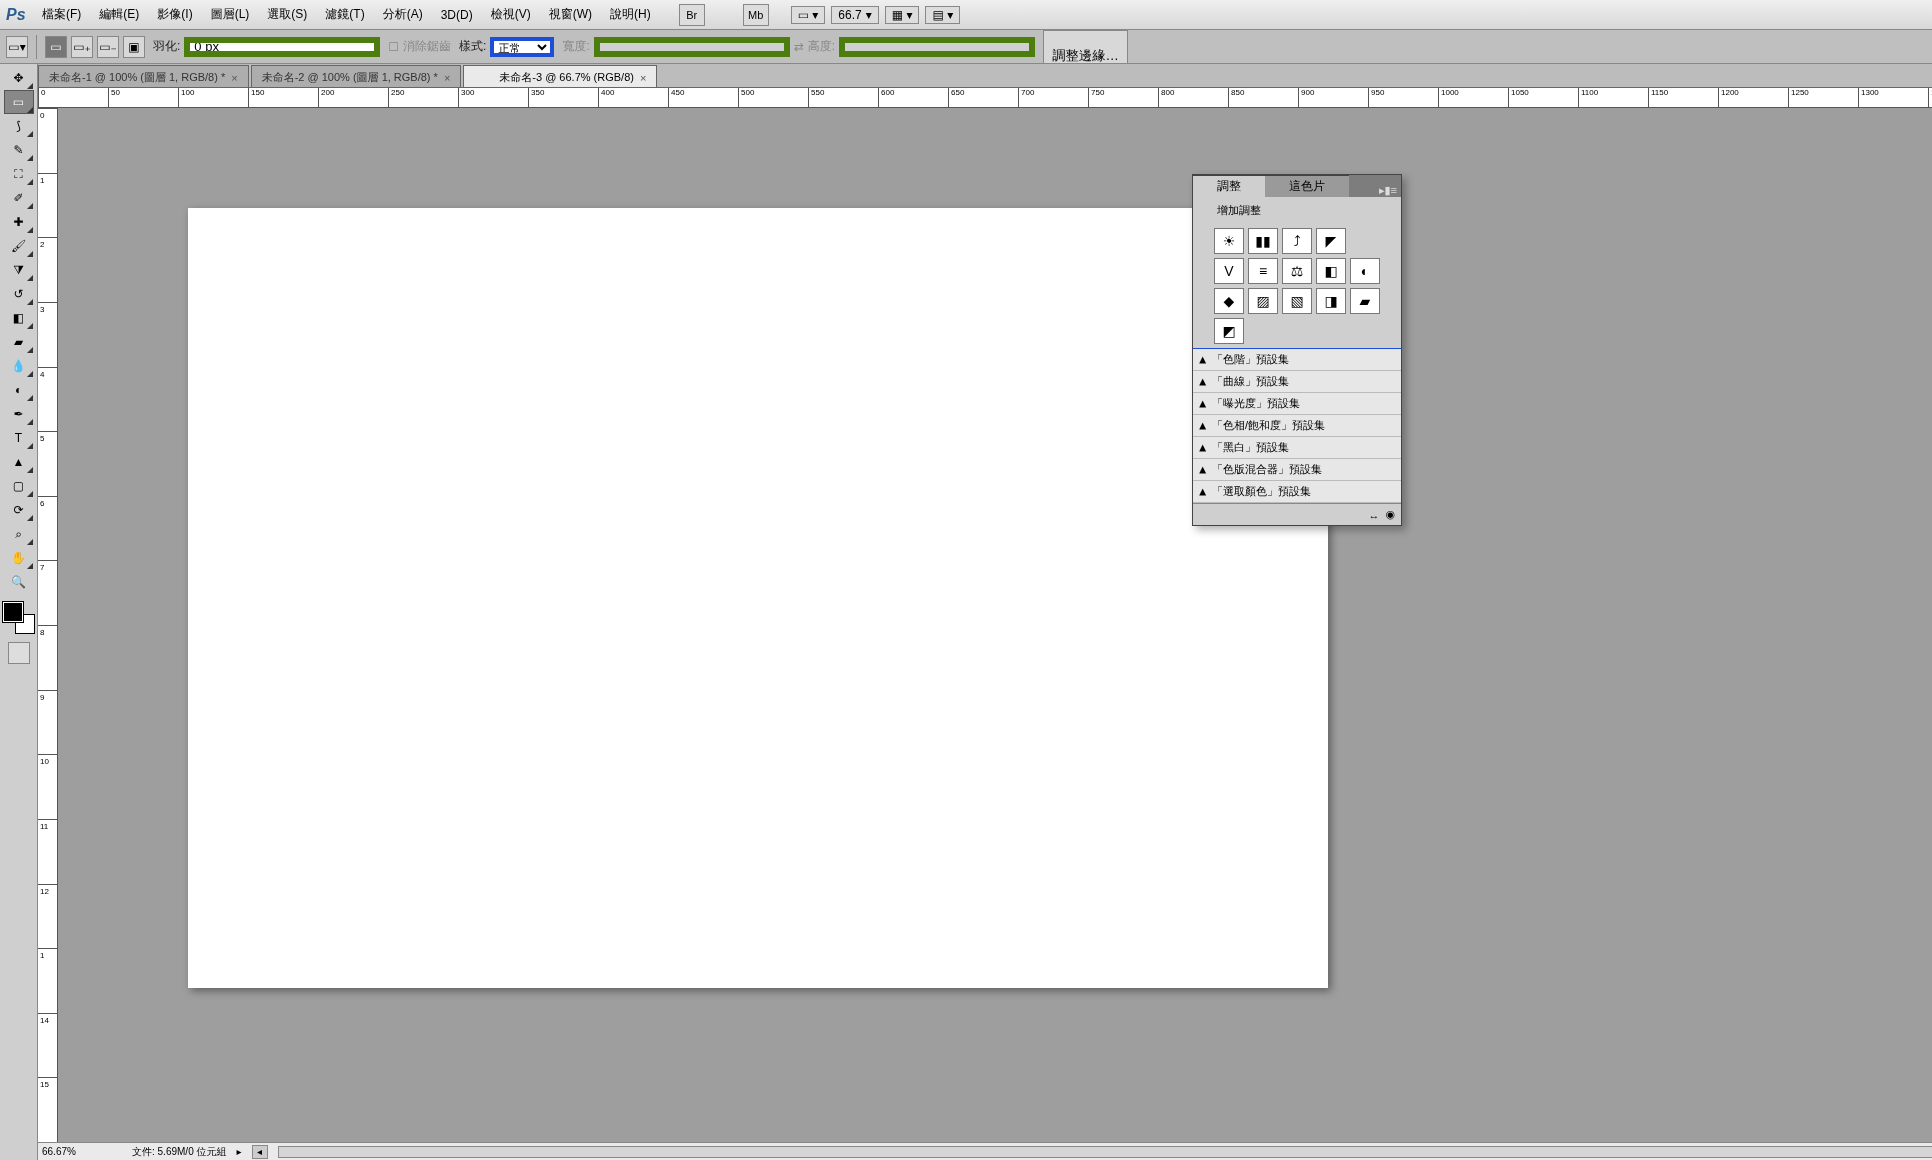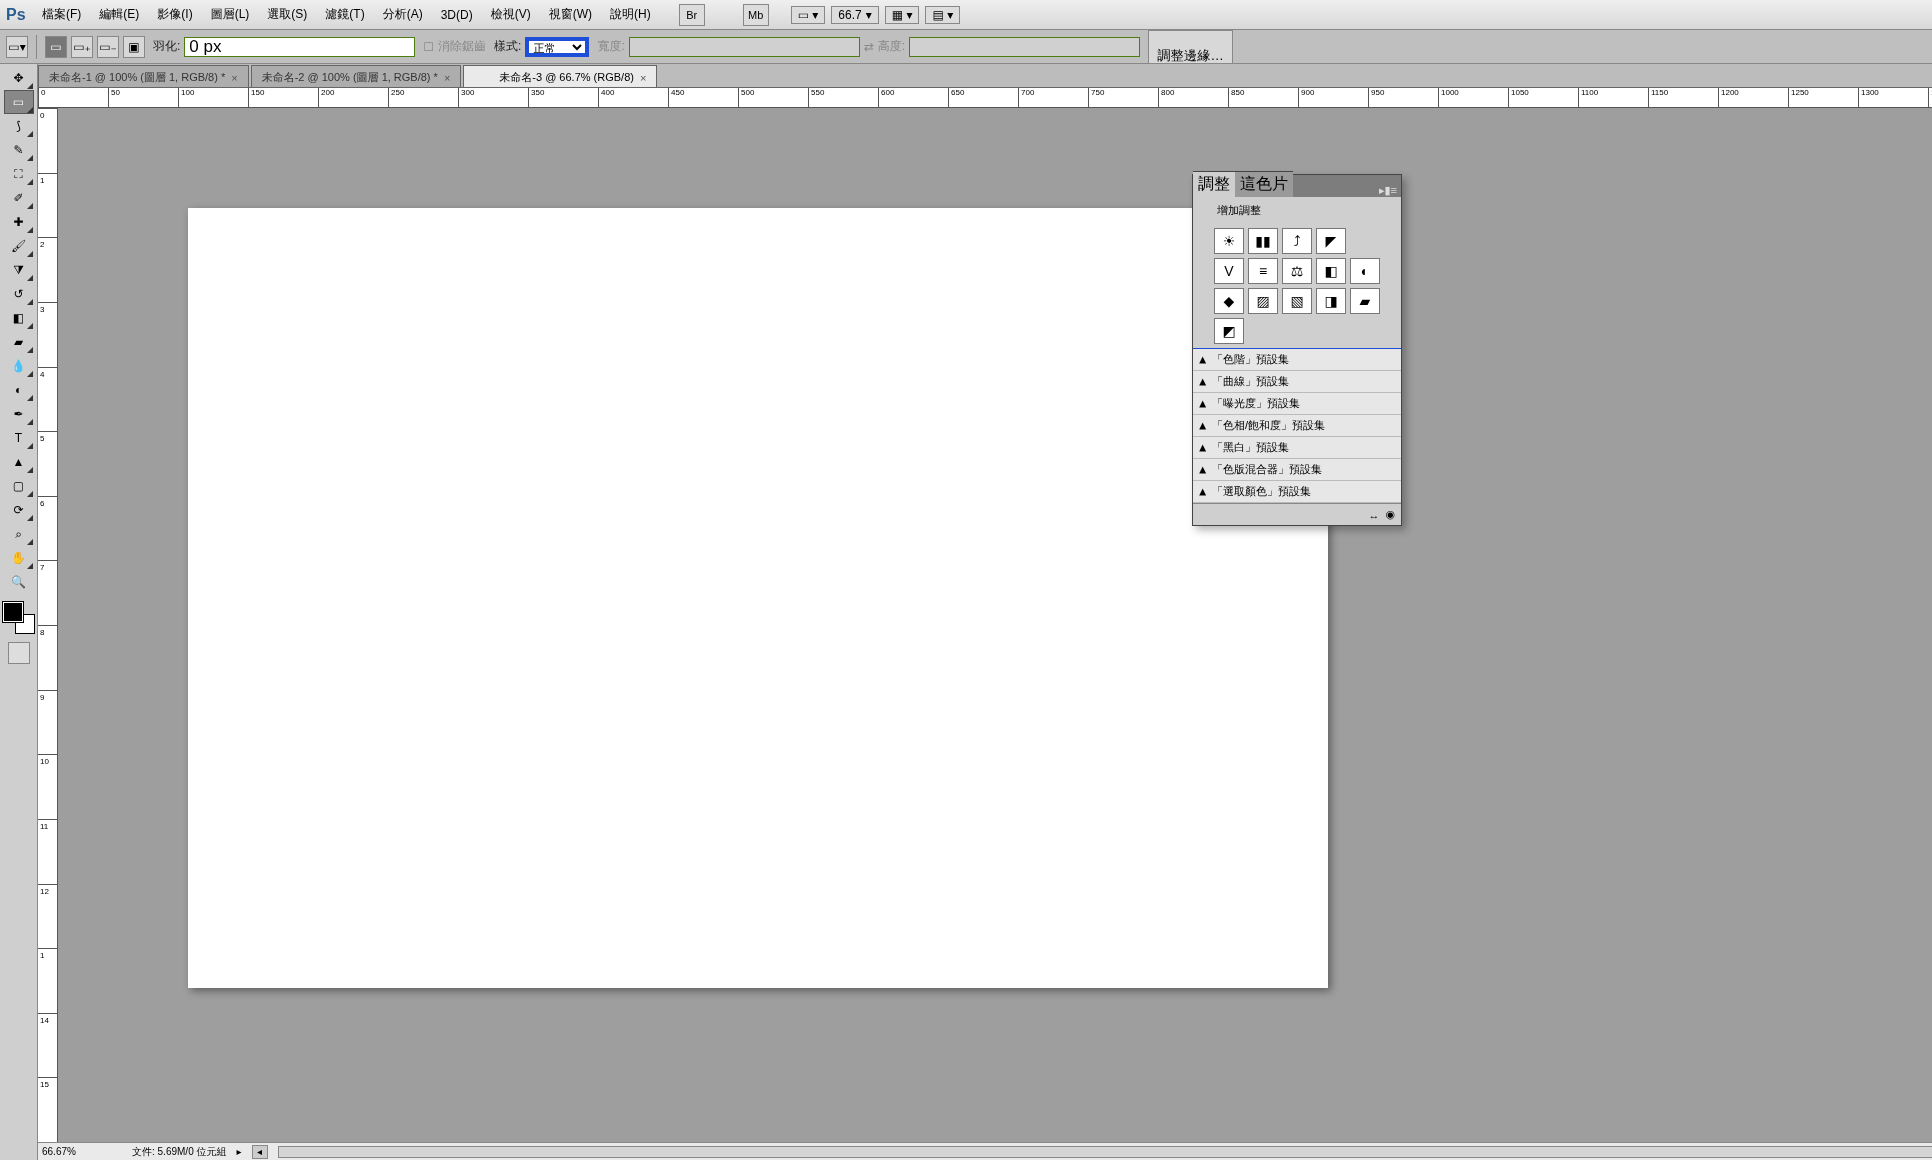--- a/index.html
+++ b/index.html
@@ -2,34 +2,34 @@
 <html><head>
 <meta charset="utf-8">
 <style>
 * { margin:0; padding:0; box-sizing:border-box; font-family:"Microsoft YaHei","PingFang TC",sans-serif; }
 body { background:#000; overflow:hidden; width:1932px; height:1160px; position:relative; }
 .app-root { display:flex; width:100%; height:100%; }
 
 
 .ps { flex:0 0 1712px; background:#bcbcbc; display:flex; flex-direction:column; position:relative; font-size:12px; color:#000; }
 .ps-menubar { height:30px; background:linear-gradient(#efefef,#d8d8d8); border-bottom:1px solid #888; display:flex; align-items:center; padding:0 4px; gap:2px; }
-.ps-logo { width:28px; font-weight:bold; color:#2a5c8f; font-size:16px; padding:0 2px;}
+.ps-logo { width:28px; font-style:italic; font-weight:bold; color:#2a5c8f; font-size:16px; padding:0 2px;}
 .menu-item { padding:3px 8px; cursor:default; white-space:nowrap;}
 .menu-spacer{flex:1;}
 .menu-icon-btn{width:26px;height:22px; border:1px solid #888; background:#ddd; margin:0 18px; display:flex;align-items:center;justify-content:center; font-size:11px;}
 .menu-dd{display:flex;align-items:center; border:1px solid #888;padding:1px 6px;background:#ddd;margin:0 2px; gap:4px;}
 
 .ps-options { height:34px; background:#bfbfbf; border-bottom:1px solid #888; display:flex; align-items:center; padding:0 6px; gap:8px; }
 .opt-grp{display:flex;align-items:center;gap:4px;}
 .opt-ico{width:22px;height:22px;border:1px solid #888;background:#d8d8d8;display:flex;align-items:center;justify-content:center;}
 .opt-ico.sel{background:#777;color:#fff;}
 .opt-sep{width:1px;height:24px;background:#888;}
 .opt-label{color:#222;}
 .opt-label.dis{color:#888;}
-.opt-input{height:20px;border:1px solid #4d7c0f;background:#fff;padding:0 4px;min-width:50px;font-size:17px;}
+.opt-input{height:20px;border:6px solid #4d7c0f;background:#fff;padding:0 4px;min-width:50px;font-size:13px;}
 .opt-input.dis{background:#d0d0d0;color:#888;}
 .opt-select{height:20px;border:4px solid #1d4ed8;background:#fff;font-size:11px;min-width:64px;}
 .opt-btn{height:22px;border:1px solid #888;background:#d8d8d8;padding:16px 8px;}
 
 .ps-body{flex:1;display:flex; overflow:hidden; position:relative;}
 
 .toolbox{width:38px;background:#cfcfcf;border-right:1px solid #888;display:flex;flex-direction:column;align-items:center;padding-top:2px;}
 .tool{width:30px;height:24px;margin:0; display:flex;align-items:center;justify-content:center;position:relative;}
 .tool.sel{background:#888;color:#fff;box-shadow:inset 0 0 0 1px #555;}
 .tool .tri{position:absolute;right:1px;bottom:1px;border:3px solid transparent;border-right-color:#333;border-bottom-color:#333;width:0;height:0;}
@@ -51,21 +51,21 @@
 .viewport{flex:1;background:#9e9e9e;position:relative;overflow:hidden;}
 .canvas{position:absolute;left:130px;top:100px;width:1140px;height:780px;background:#fff;box-shadow:3px 3px 8px rgba(0,0,0,.4);}
 .scroll-h{height:18px;background:#eaeaea;border-top:1px solid #888;display:flex;align-items:center; font-size:10px; padding:0 4px; gap:10px;}
 .scroll-h .zoom{width:80px;}
 .scroll-h .track{flex:1;height:12px;background:#d5d5d5;border:1px solid #888;position:relative;}
 .scroll-h .arrow{width:16px;height:14px;background:#ccc;border:1px solid #888;display:flex;align-items:center;justify-content:center;}
 
 
 .adj-panel{position:absolute; left:1192px; top:110px; width:210px; background:#cfcfcf;border:1px solid #444;box-shadow:4px 4px 8px rgba(0,0,0,.3); font-size:11px;}
 .adj-tabs{height:22px;background:#7d7d7d;display:flex;align-items:flex-end;}
-.adj-tab{background:#cfcfcf;border-top:1px solid #444;padding:2px 5px;font-size:16px;}
+.adj-tab{background:#cfcfcf;border-top:1px solid #444;padding:2px 24px;font-size:12px;}
 .adj-tab.off{background:#9a9a9a;}
 .adj-header{padding:6px 24px;font-weight:normal;}
 .adj-grid{display:grid;grid-template-columns:repeat(5,30px);gap:4px;justify-content:center;padding:4px 8px;}
 .adj-cell{width:30px;height:26px;background:#fff;border:1px solid #777;display:flex;align-items:center;justify-content:center;font-size:14px;}
 .adj-presets{border-top:1px solid #1d4ed8;}
 .adj-pr{display:flex;align-items:center;padding:3px 6px;background:#e7e7e7;border-bottom:1px solid #bbb; gap:6px;}
 .adj-pr .t{transform:rotate(-90deg);font-size:9px;}
 .adj-foot{height:22px;border-top:1px solid #888;display:flex;justify-content:flex-end;align-items:center;padding:0 6px;gap:6px;}
 </style>
 </head>

